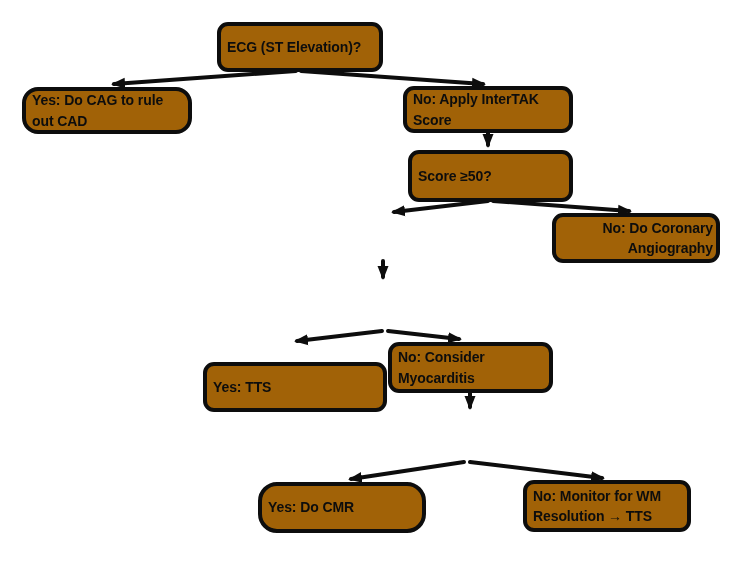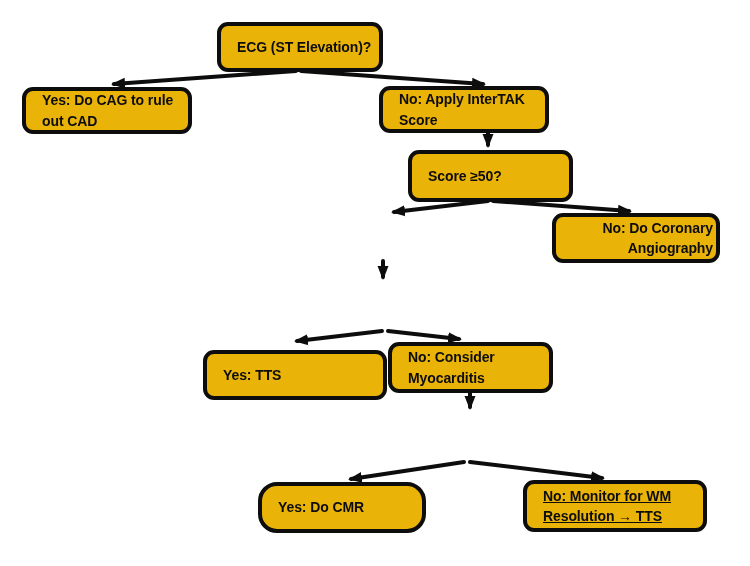--- a/index.html
+++ b/index.html
@@ -26,45 +26,45 @@
     stroke: #0d0d0d;
     stroke-width: 4;
     fill: none;
     stroke-linecap: round;
   }
   .node {
     position: absolute;
     box-sizing: border-box;
     border: 4px solid #0d0d0d;
     border-radius: 11px;
-    background: #eab308;
+    background: #a16207;
     display: flex;
     align-items: center;
-    padding: 2px 3px 2px 16px;
+    padding: 2px 3px 2px 6px;
     font-size: 14px;
     font-weight: bold;
     line-height: 1.45;
     color: #0d0d0d;
     letter-spacing: -0.1px;
   }
   .node.nowrap { white-space: nowrap; }
 
   
   .n-ecg            { left: 217px; top: 22px;  width: 166px; height: 50px; }
-  .n-yes-cag        { left: 22px;  top: 87px;  width: 170px; height: 47px; }
-  .n-no-intertak    { left: 379px; top: 86px;  width: 170px; height: 47px; }
+  .n-yes-cag        { left: 22px;  top: 87px;  width: 170px; height: 47px; border-radius: 16px; }
+  .n-no-intertak    { left: 403px; top: 86px;  width: 170px; height: 47px; }
   .n-score70        { left: 408px; top: 150px; width: 165px; height: 52px; }
   .n-yes-tte        { left: 300px; top: 215px; width: 166px; height: 47px; }
   .n-no-coronary    { left: 552px; top: 213px; width: 168px; height: 50px; text-align: right; }
   .n-ballooning     { left: 302px; top: 282px; width: 166px; height: 50px; }
-  .n-yes-tts        { left: 203px; top: 350px; width: 184px; height: 50px; }
+  .n-yes-tts        { left: 203px; top: 362px; width: 184px; height: 50px; }
   .n-no-myocarditis { left: 388px; top: 342px; width: 165px; height: 51px; }
   .n-red-flags      { left: 385px; top: 412px; width: 165px; height: 51px; }
   .n-yes-cmr        { left: 258px; top: 482px; width: 168px; height: 51px; border-radius: 19px; }
-  .n-no-monitor     { left: 523px; top: 480px; width: 184px; height: 52px; text-decoration: underline; }
+  .n-no-monitor     { left: 523px; top: 480px; width: 168px; height: 52px; }
 </style>
 </head>
 <body>
 
 <div class="canvas">
 
   <svg class="edges-svg" viewBox="0 0 750 566" xmlns="http://www.w3.org/2000/svg" aria-hidden="true">
     <defs>
       <marker id="arrowhead" markerUnits="userSpaceOnUse" markerWidth="16" markerHeight="14" refX="11" refY="6" orient="auto">
         <path d="M0,0.5 L14,6 L0,11.5 Z" fill="#0d0d0d"></path>

